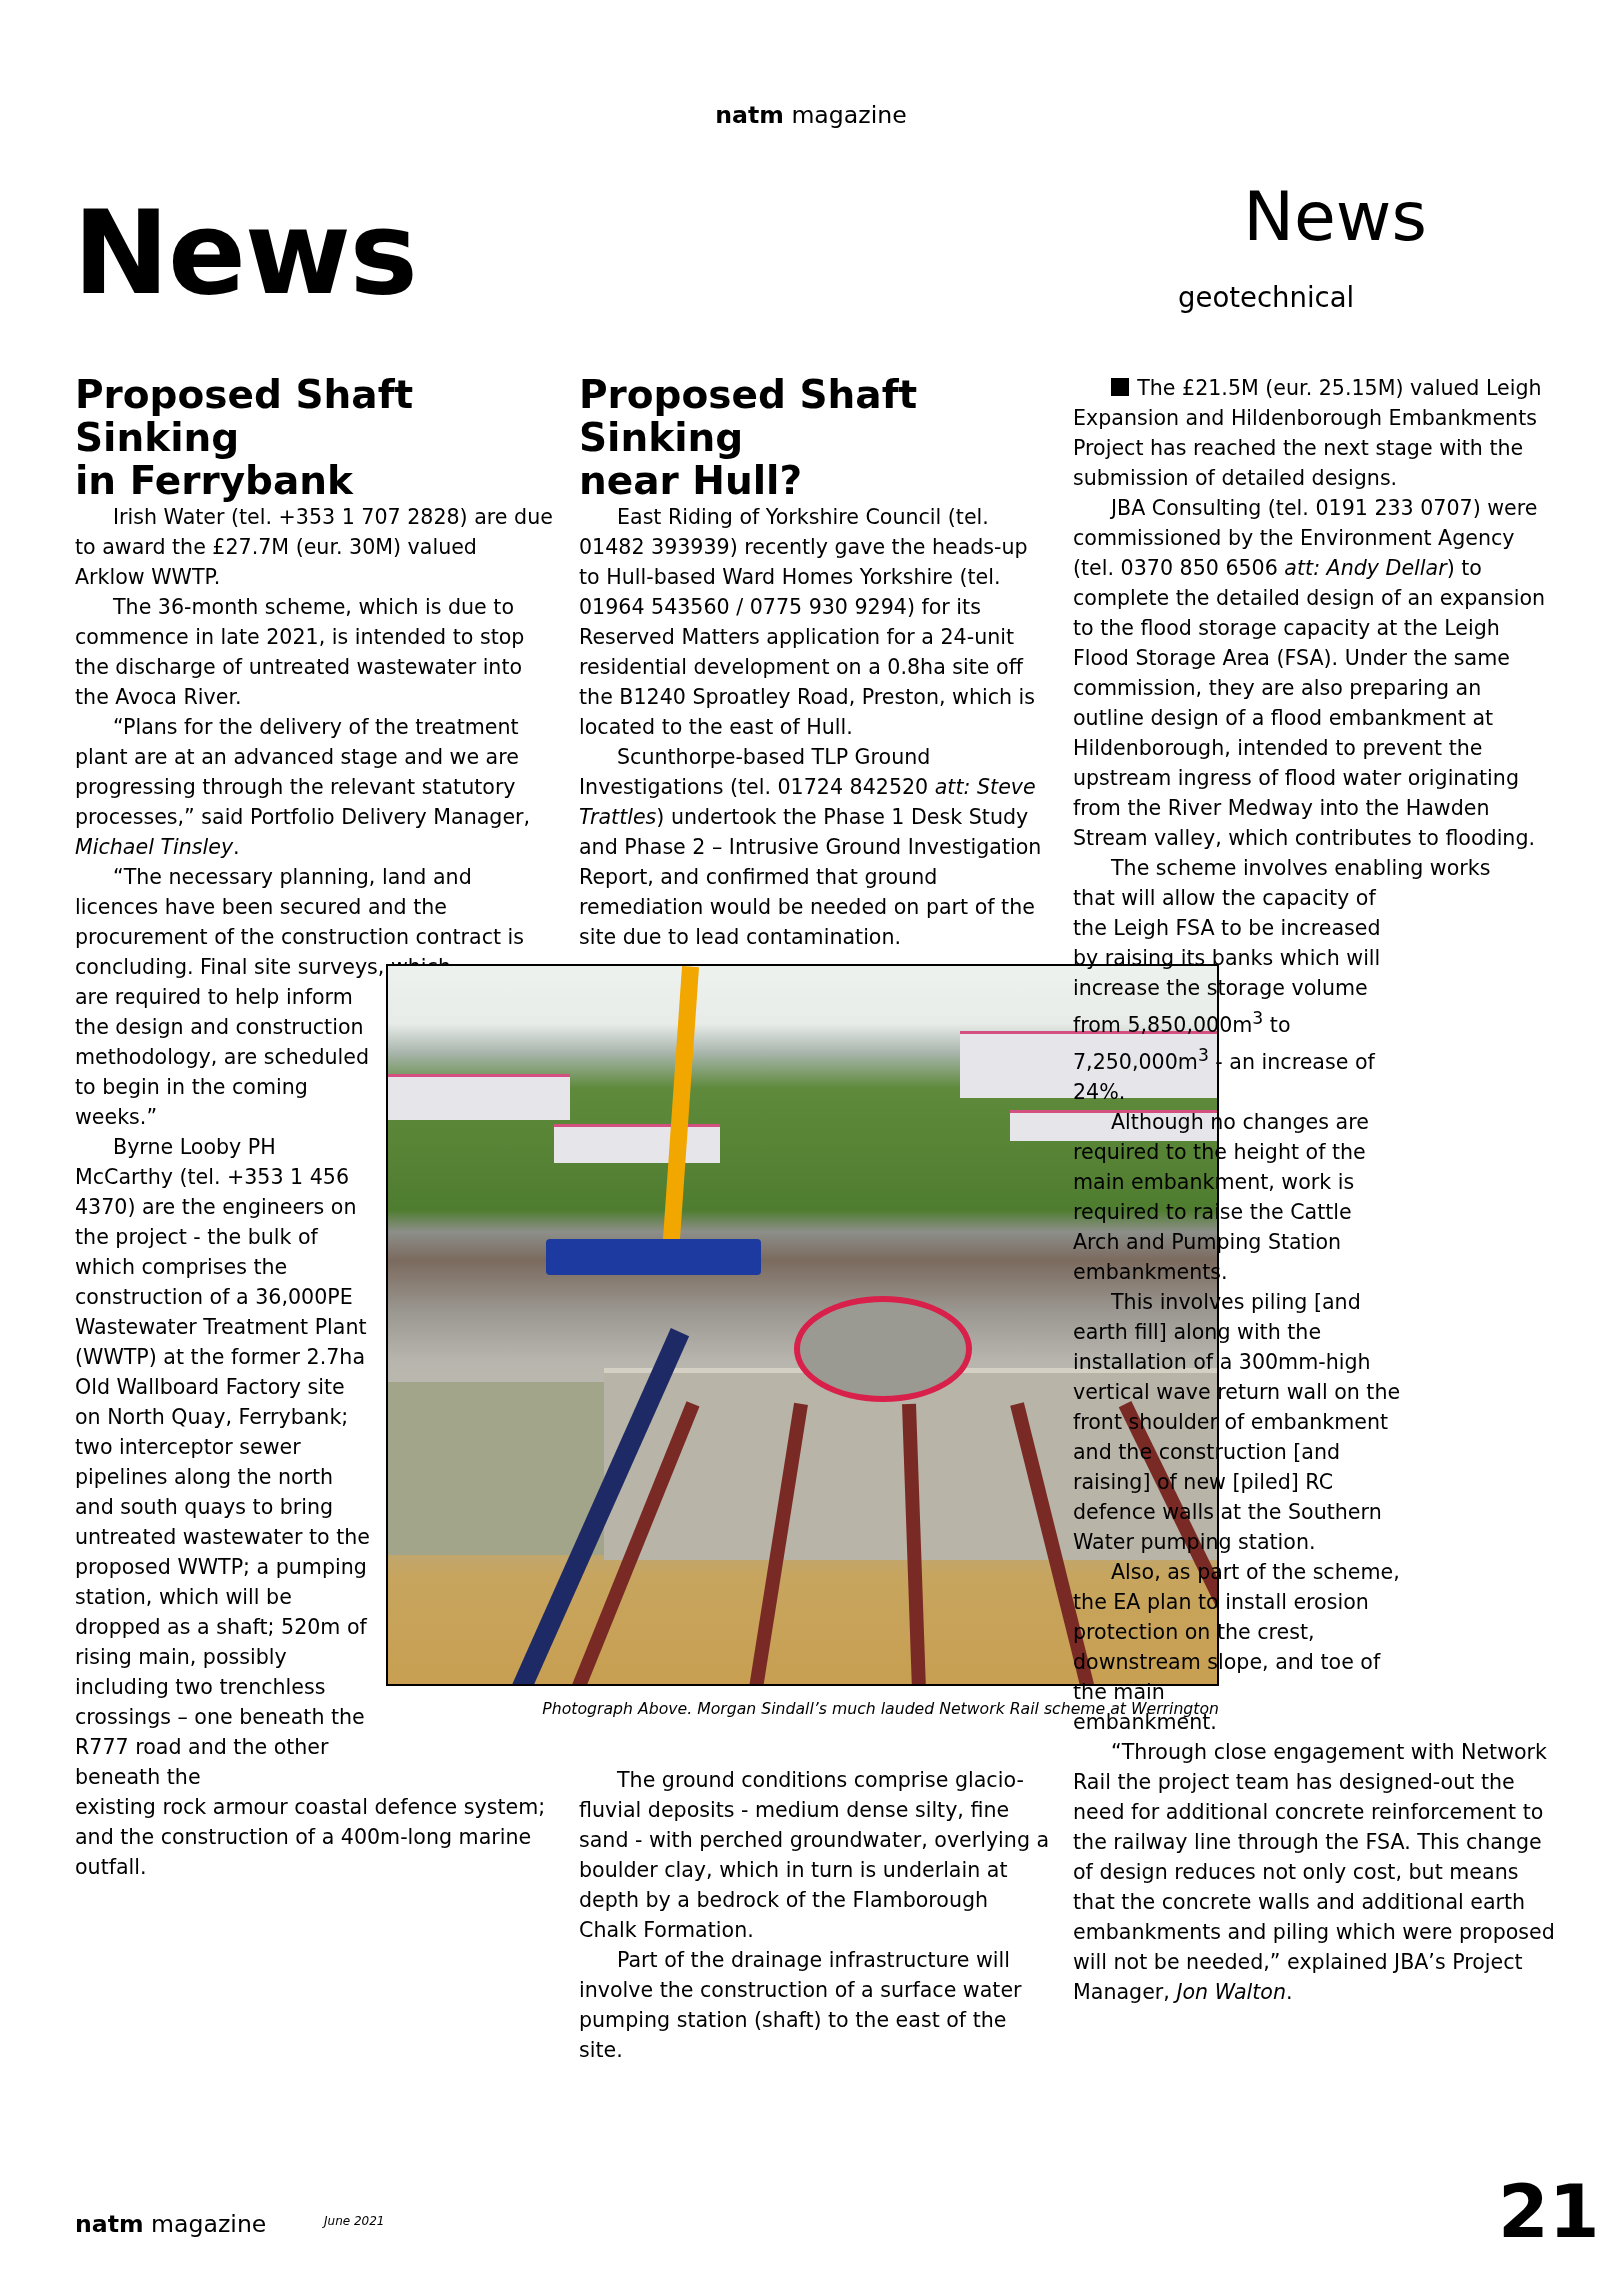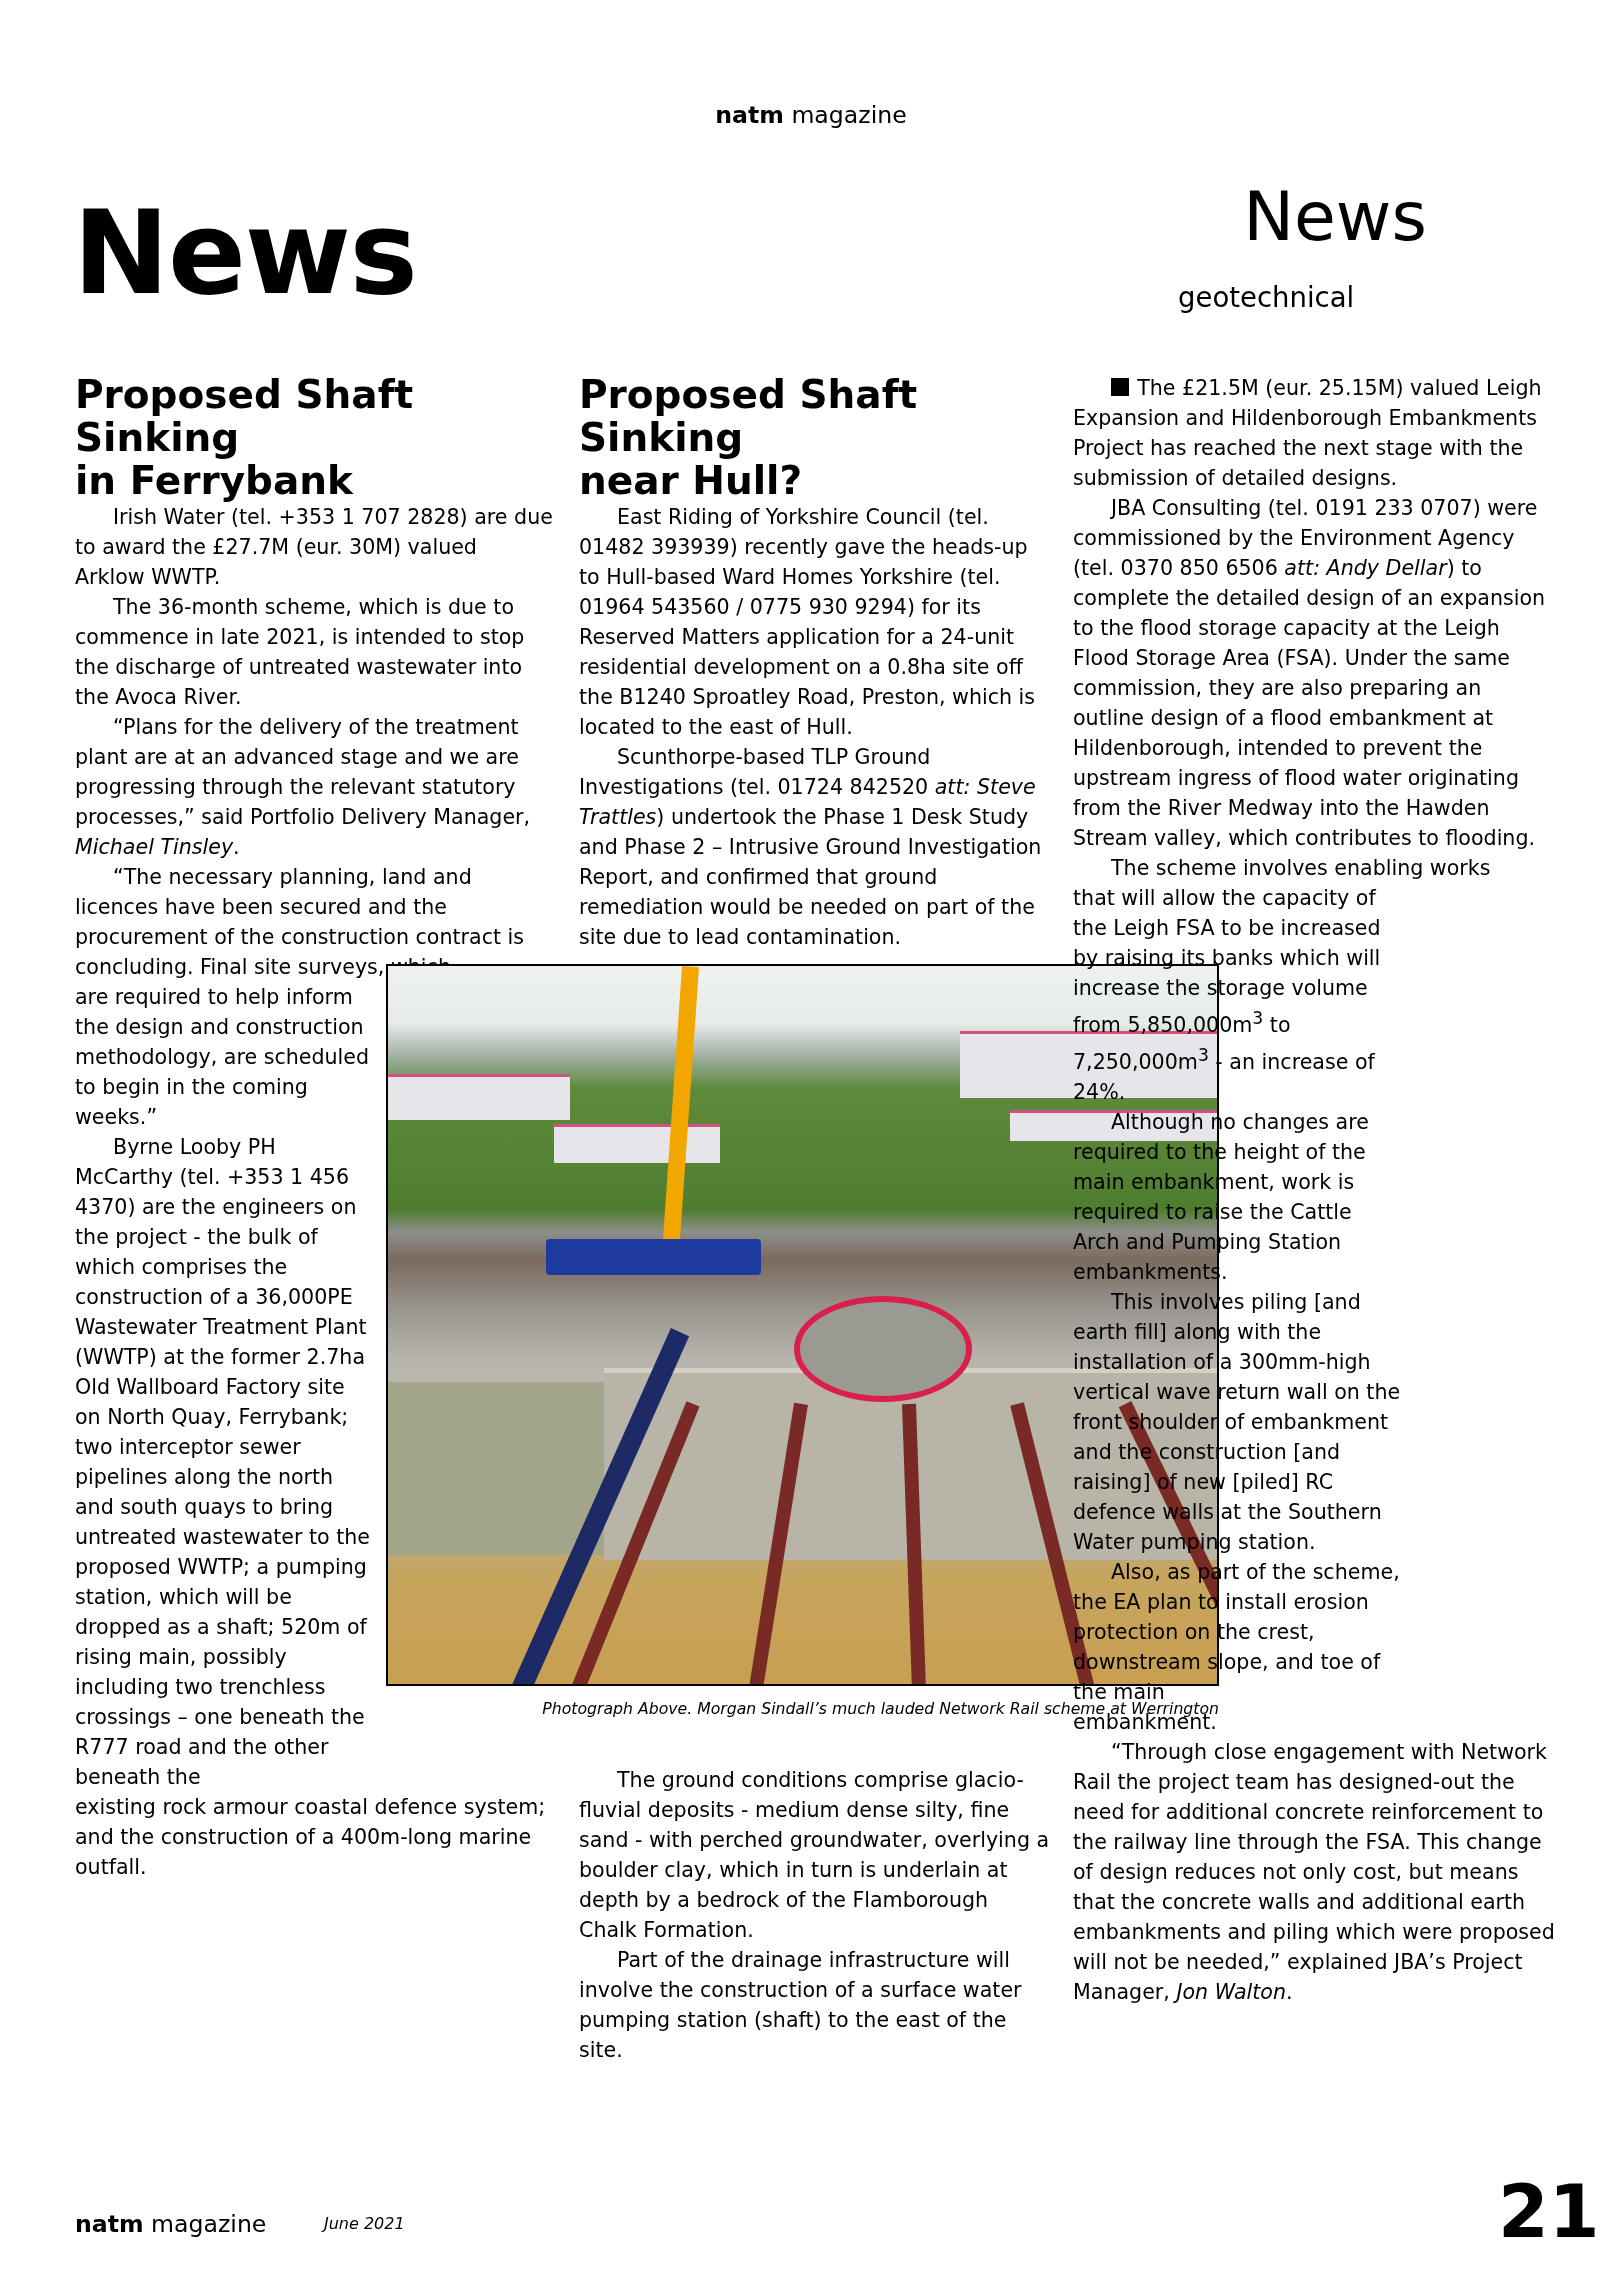--- a/index.html
+++ b/index.html
@@ -34,21 +34,21 @@
     .photo .beam { position: absolute; width: 14.4px; background: #7a2a24; transform-origin: top center; }
     .photo .pipe { position: absolute; width: 19.6px; background: #1e2a66; transform-origin: top center; }
     .photo .crane { position: absolute; width: 17px; background: #f2a600; transform-origin: bottom center; }
     .photo .truck { position: absolute; background: #1d3aa0; border-radius: 3.9px; }
     .photo .shaft { position: absolute; border: 6.5px solid #d8204a; border-radius: 50%; background: #9a9a92; }
     .photo .bldg { position: absolute; background: #e6e6ea; border-top: 3.3px solid #d45080; }
 
     .caption { left: 386px; top: 1699px; width: 833px; text-align: right; font-size: 15.7px; font-style: italic; }
 
     .footer-brand { left: 75px; top: 2210px; font-size: 23.6px; }
-    .footer-date { left: 324px; top: 2214px; font-size: 16px; font-style: italic; }
+    .footer-date { left: 324px; top: 2214px; font-size: 12px; font-style: italic; }
     .page-num { left: 1498px; top: 2175px; font-size: 73px; font-weight: 700; line-height: 1; }
   </style>
 </head>
 <body>
 
 <div class="abs running-head"><b>natm</b><span> magazine</span></div>
 
 <div class="abs big-title">News</div>
 <div class="abs section-title">News</div>
 <div class="abs section-sub">geotechnical</div>

